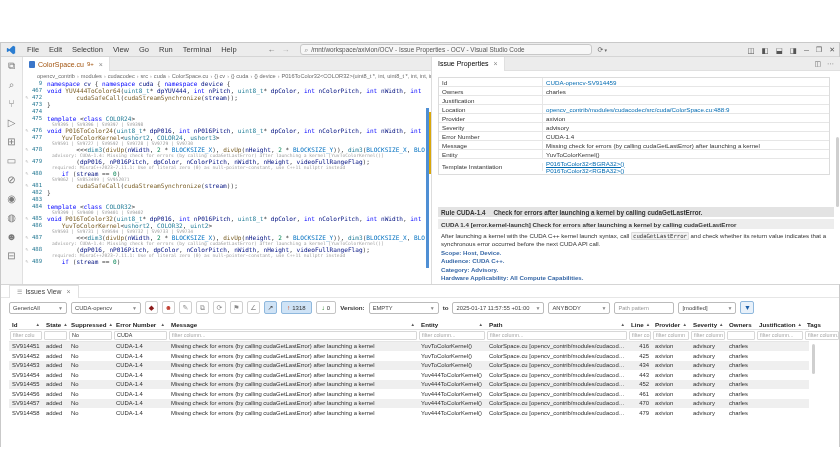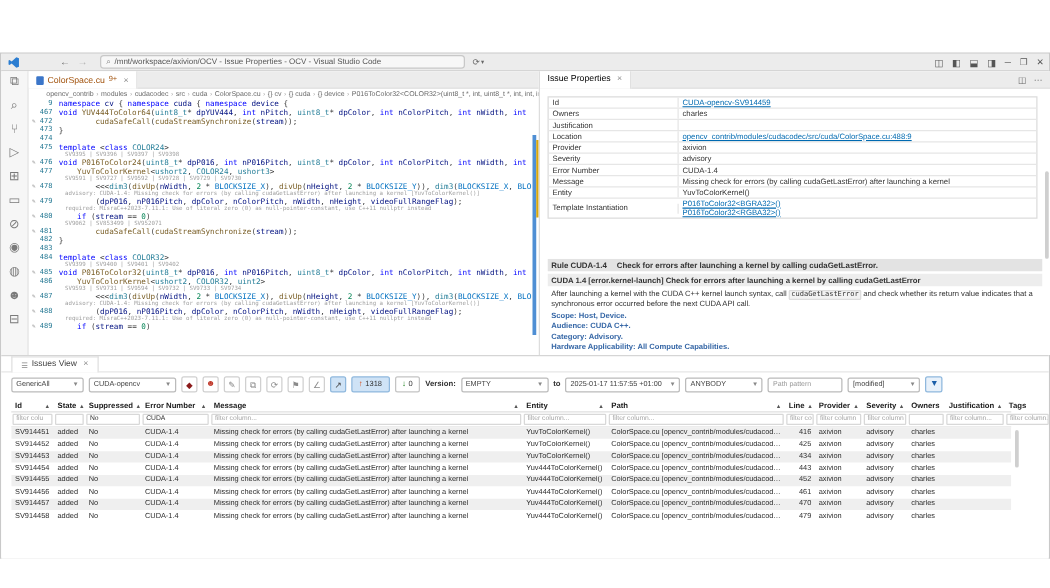--- a/index.html
+++ b/index.html
@@ -96,20 +96,30 @@
 </style>
 </head>
 <body>
 
 <div id="window">
 
   <div id="titlebar">
     <svg class="vscode-logo" viewBox="0 0 24 24">
         <path fill="#2b7dd1" d="M17 2 8 10 4 7 2 8v8l2 1 4-3 9 8 5-2V4z"></path>
       </svg>
+    <div id="menubar" style="display: flex;">
+        <span class="menu-item">File</span>
+        <span class="menu-item">Edit</span>
+        <span class="menu-item">Selection</span>
+        <span class="menu-item">View</span>
+        <span class="menu-item">Go</span>
+        <span class="menu-item">Run</span>
+        <span class="menu-item">Terminal</span>
+        <span class="menu-item">Help</span>
+      </div>
     <div id="nav-arrows">
       <span>←</span>
       <span style="color:#b0b0b0">→</span>
     </div>
     <div id="searchbox">
       <span class="mag">⌕</span>
       <span>/mnt/workspace/axivion/OCV - Issue Properties - OCV - Visual Studio Code</span>
     </div>
     <div class="refresh-wrap">
       <span>⟳</span>

